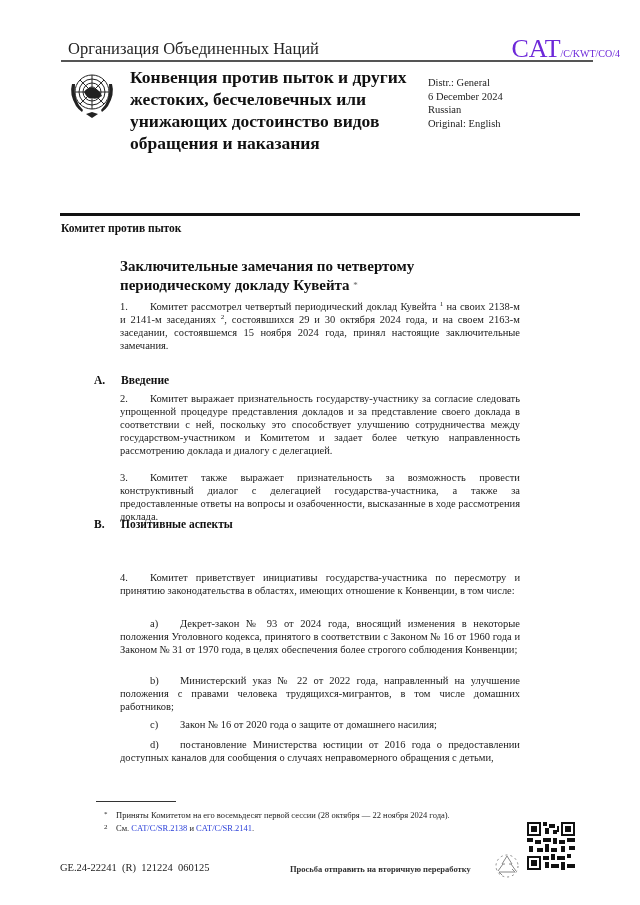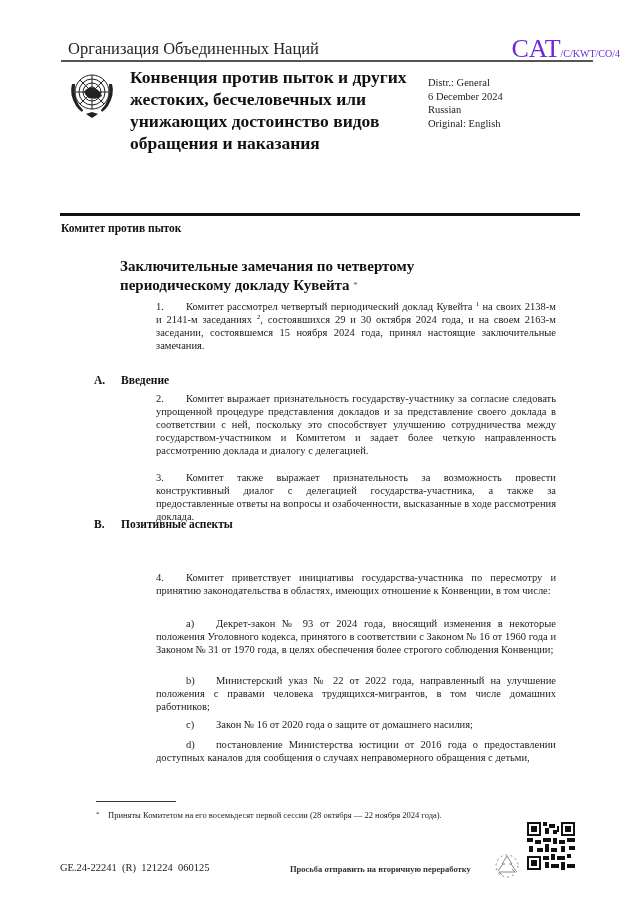--- a/index.html
+++ b/index.html
@@ -12,28 +12,28 @@
   .symbol { right: 20px; top: 34px; font-size: 26px; color: #6d28d9; white-space: nowrap; }
   .symbol .sub { font-size: 10px; letter-spacing: 0px; }
   .rule-top { left: 61px; top: 60px; width: 532px; height: 1.5px; background: #555; }
   .emblem { left: 64px; top: 66px; width: 56px; height: 56px; }
   .conv-title { left: 130px; top: 66px; width: 290px; font-size: 17.5px; font-weight: bold; line-height: 22px; color: #111; }
   .meta { left: 428px; top: 76px; font-size: 10.5px; line-height: 13.5px; color: #222; }
   .rule-mid { left: 60px; top: 213px; width: 520px; height: 2.5px; background: #111; }
   .committee { left: 61px; top: 222px; font-size: 11.5px; font-weight: bold; }
   .doc-title { left: 120px; top: 257px; width: 340px; font-size: 15px; font-weight: bold; line-height: 19px; }
   .doc-title .star { font-size: 9px; font-weight: normal; vertical-align: 2px; color: #666; }
-  .para { left: 120px; width: 400px; font-size: 10.5px; line-height: 13px; text-align: justify; color: #222; margin-left: 36px; }
+  .para { left: 120px; width: 400px; font-size: 10.5px; line-height: 13px; text-align: justify; color: #222; }
   .para .num { display: inline-block; width: 30px; }
   .para .sub-num { display: inline-block; width: 30px; margin-left: 30px; }
   .para sup { font-size: 7px; line-height: 0; }
   .heading { left: 94px; font-size: 11.5px; font-weight: bold; }
   .heading .letter { display: inline-block; width: 27px; }
   .fn-rule { left: 96px; top: 801px; width: 80px; height: 1px; background: #333; }
-  .footnotes { left: 96px; top: 808px; font-size: 8.5px; line-height: 12px; color: #222; font-family: Liberation Serif, serif; }
+  .footnotes { left: 104px; top: 808px; font-size: 8.5px; line-height: 12px; color: #222; font-family: Liberation Serif, serif; }
   .footnotes .mark { display: inline-block; width: 12px; font-size: 7px; vertical-align: 2px; }
   .link { color: #2a3fd8; }
   .job { left: 60px; top: 862px; font-size: 10.5px; color: #222; }
   .recycle-text { left: 290px; top: 864px; font-size: 8.5px; font-weight: bold; color: #333; }
   .recycle-icon { left: 494px; top: 853px; width: 26px; height: 26px; }
   .qr { left: 527px; top: 822px; width: 48px; height: 48px; }
 </style>
 </head>
 <body>
 
@@ -115,20 +115,21 @@
   <span class="sub-num">c)</span><span>Закон № 16 от 2020 года о защите от домашнего насилия;</span>
 </div>
 
 <div class="abs para" style="top:738px;">
   <span class="sub-num">d)</span><span>постановление Министерства юстиции от 2016 года о предоставлении доступных каналов для сообщения о случаях неправомерного обращения с детьми,</span>
 </div>
 
 <div class="abs fn-rule"></div>
 <div class="abs footnotes">
   <div><span class="mark">*</span><span>Приняты Комитетом на его восемьдесят первой сессии (28 октября — 22 ноября 2024 года).</span></div>
+  <div><span class="mark">2</span><span>См. </span><span class="link">CAT/C/SR.2138</span><span> и </span><span class="link">CAT/C/SR.2141</span><span>.</span></div>
 </div>
 
 <div class="abs job" style="white-space:pre;">GE.24-22241  (R)  121224  060125</div>
 <div class="abs recycle-text">Просьба отправить на вторичную переработку</div>
 <div class="abs recycle-icon">
   <svg width="26" height="26" viewBox="0 0 26 26" fill="none" stroke="#888" stroke-width="1">
     <path d="M13 3 l5 8 h-3 M13 3 l-5 8 h3"></path>
     <path d="M4 18 l5 -7 M22 18 l-5 -7"></path>
     <path d="M5 19 h16 l-3 -3 M5 19 l3 3"></path>
     <circle cx="13" cy="13" r="11" stroke-dasharray="2 3"></circle>

